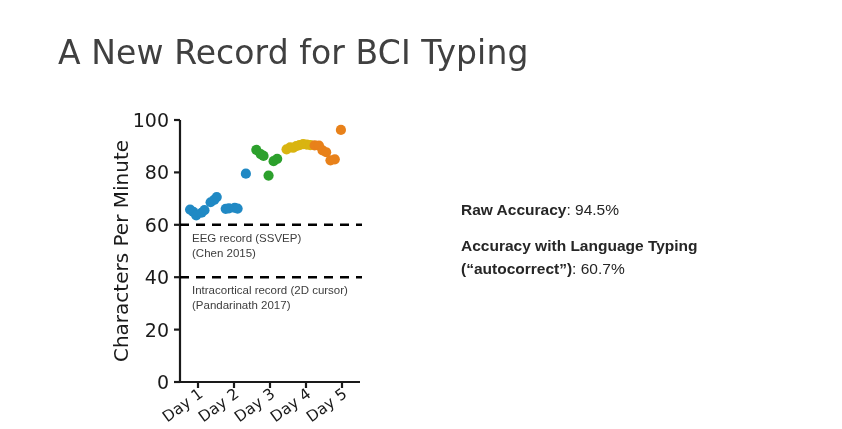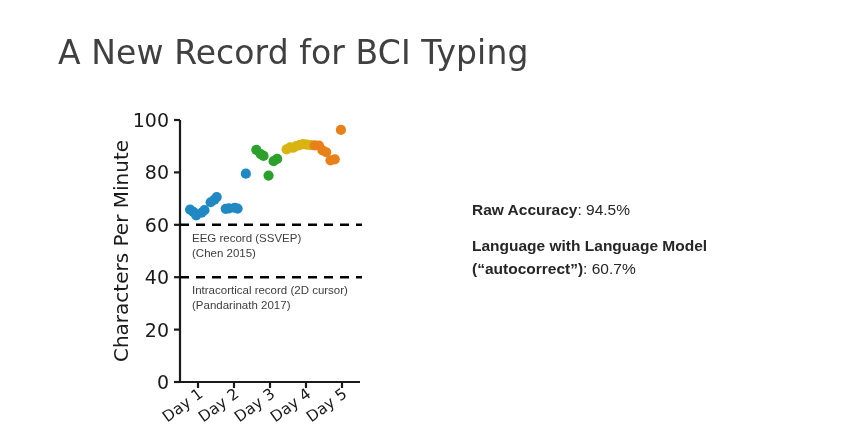--- a/index.html
+++ b/index.html
@@ -96,21 +96,21 @@
     position: absolute;
     left: 461px;
     top: 199px;
     width: 340px;
     font-family: "Liberation Sans", sans-serif;
     font-size: 15.5px;
     color: #262626;
     line-height: 1.45;
   }
   #stats-block p {
-    margin: 0 0 14px 11px;
+    margin: 0 0 14px 0;
   }
   #stats-block .lbl {
     font-weight: bold;
   }
 </style>
 </head>
 <body>
 
 <div id="slide">
 
@@ -196,17 +196,17 @@
           </g>
         </g>
     </svg>
   </div>
 
   <div id="stats-block">
     <p>
       <span class="lbl">Raw Accuracy</span><span>: 94.5%</span>
     </p>
     <p>
-      <span class="lbl">Language with Language Model (“autocorrect”)</span><span>: 60.7%</span>
+      <span class="lbl">Accuracy with Language Typing (“autocorrect”)</span><span>: 60.7%</span>
     </p>
   </div>
 
 </div>
 
 </body></html>

